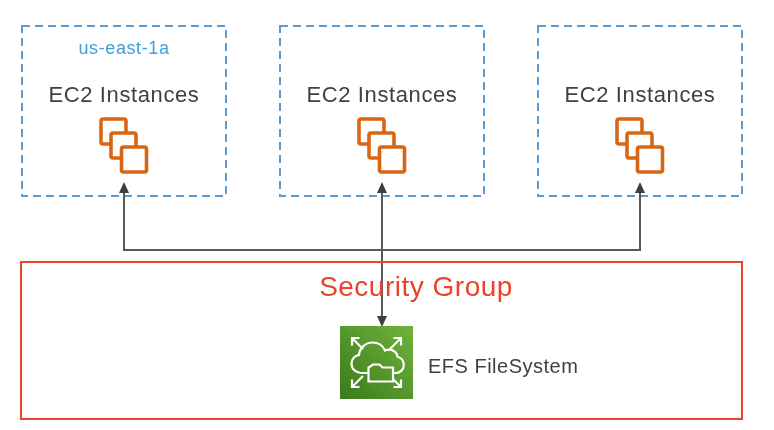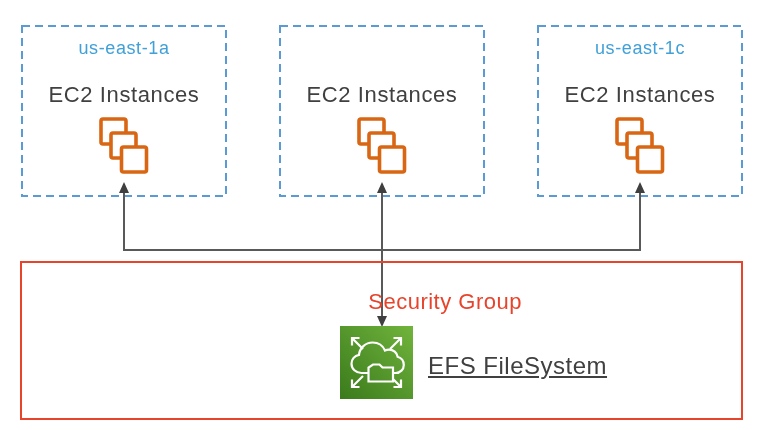--- a/index.html
+++ b/index.html
@@ -32,36 +32,36 @@
   .arrow-down{position:absolute;width:0;height:0;
     border-left:5px solid transparent;border-right:5px solid transparent;
     border-top:11px solid var(--arrowhead,#3F3F3F);}
 
   
   .sg-box{
     position:absolute;left:20px;top:261px;width:723px;height:159px;
     border:2px solid var(--security-red,#E8432B);box-sizing:border-box;background:transparent;
   }
   .sg-label{
-    position:absolute;left:310px;top:274px;width:212px;text-align:right;
-    color:var(--security-red,#E8432B);font-size:22px;line-height:26px;letter-spacing:.5px;margin-top:15px;
+    position:absolute;left:310px;top:274px;width:212px;text-align:center;
+    color:var(--security-red,#E8432B);font-size:28px;line-height:26px;letter-spacing:.5px;
   }
 
   
   .efs-icon{
     position:absolute;left:340px;top:326px;width:73px;height:73px;
     background:linear-gradient(45deg,var(--efs-green-dark,#3A7A1C),var(--efs-green-light,#70B43C));
   }
   .efs-icon svg{display:block;}
   .efs-glyph{fill:none;stroke:#fff;stroke-width:2.2;}
   .stop-dark{stop-color:var(--efs-green-dark,#3A7A1C);}
   .stop-light{stop-color:var(--efs-green-light,#70B43C);}
   .efs-label{
     position:absolute;left:428px;top:351px;
-    color:var(--dark-text,#404040);font-size:24px;line-height:30px;letter-spacing:.5px;text-decoration:underline;
+    color:var(--dark-text,#404040);font-size:20px;line-height:30px;letter-spacing:.5px;
   }
 </style>
 </head>
 <body>
 
 <div class="canvas">
 
   <div class="az-box" style="left:21px">
     <svg class="az-border" width="206" height="172" viewBox="0 0 206 172">
         <rect x="1" y="1" width="204" height="170"></rect>
@@ -84,21 +84,20 @@
       <rect x="2" y="2" width="25" height="25" rx="2"></rect>
       <rect x="12" y="16" width="25" height="25" rx="2"></rect>
       <rect x="22.5" y="30" width="25" height="25" rx="2"></rect>
     </svg>
   </div>
 
   <div class="az-box" style="left:537px">
     <svg class="az-border" width="206" height="172" viewBox="0 0 206 172">
         <rect x="1" y="1" width="204" height="170"></rect>
       </svg>
-    <div class="az-name">us-east-1c</div>
     <div class="az-sub">EC2 Instances</div>
     <svg class="ec2-icon" width="50" height="58" viewBox="0 0 50 58">
       <rect x="2" y="2" width="25" height="25" rx="2"></rect>
       <rect x="12" y="16" width="25" height="25" rx="2"></rect>
       <rect x="22.5" y="30" width="25" height="25" rx="2"></rect>
     </svg>
   </div>
 
   <div class="line" style="left:123.2px;top:249px;width:517.6px;height:1.6px"></div>
   <div class="line" style="left:123.2px;top:184px;width:1.6px;height:66px"></div>

